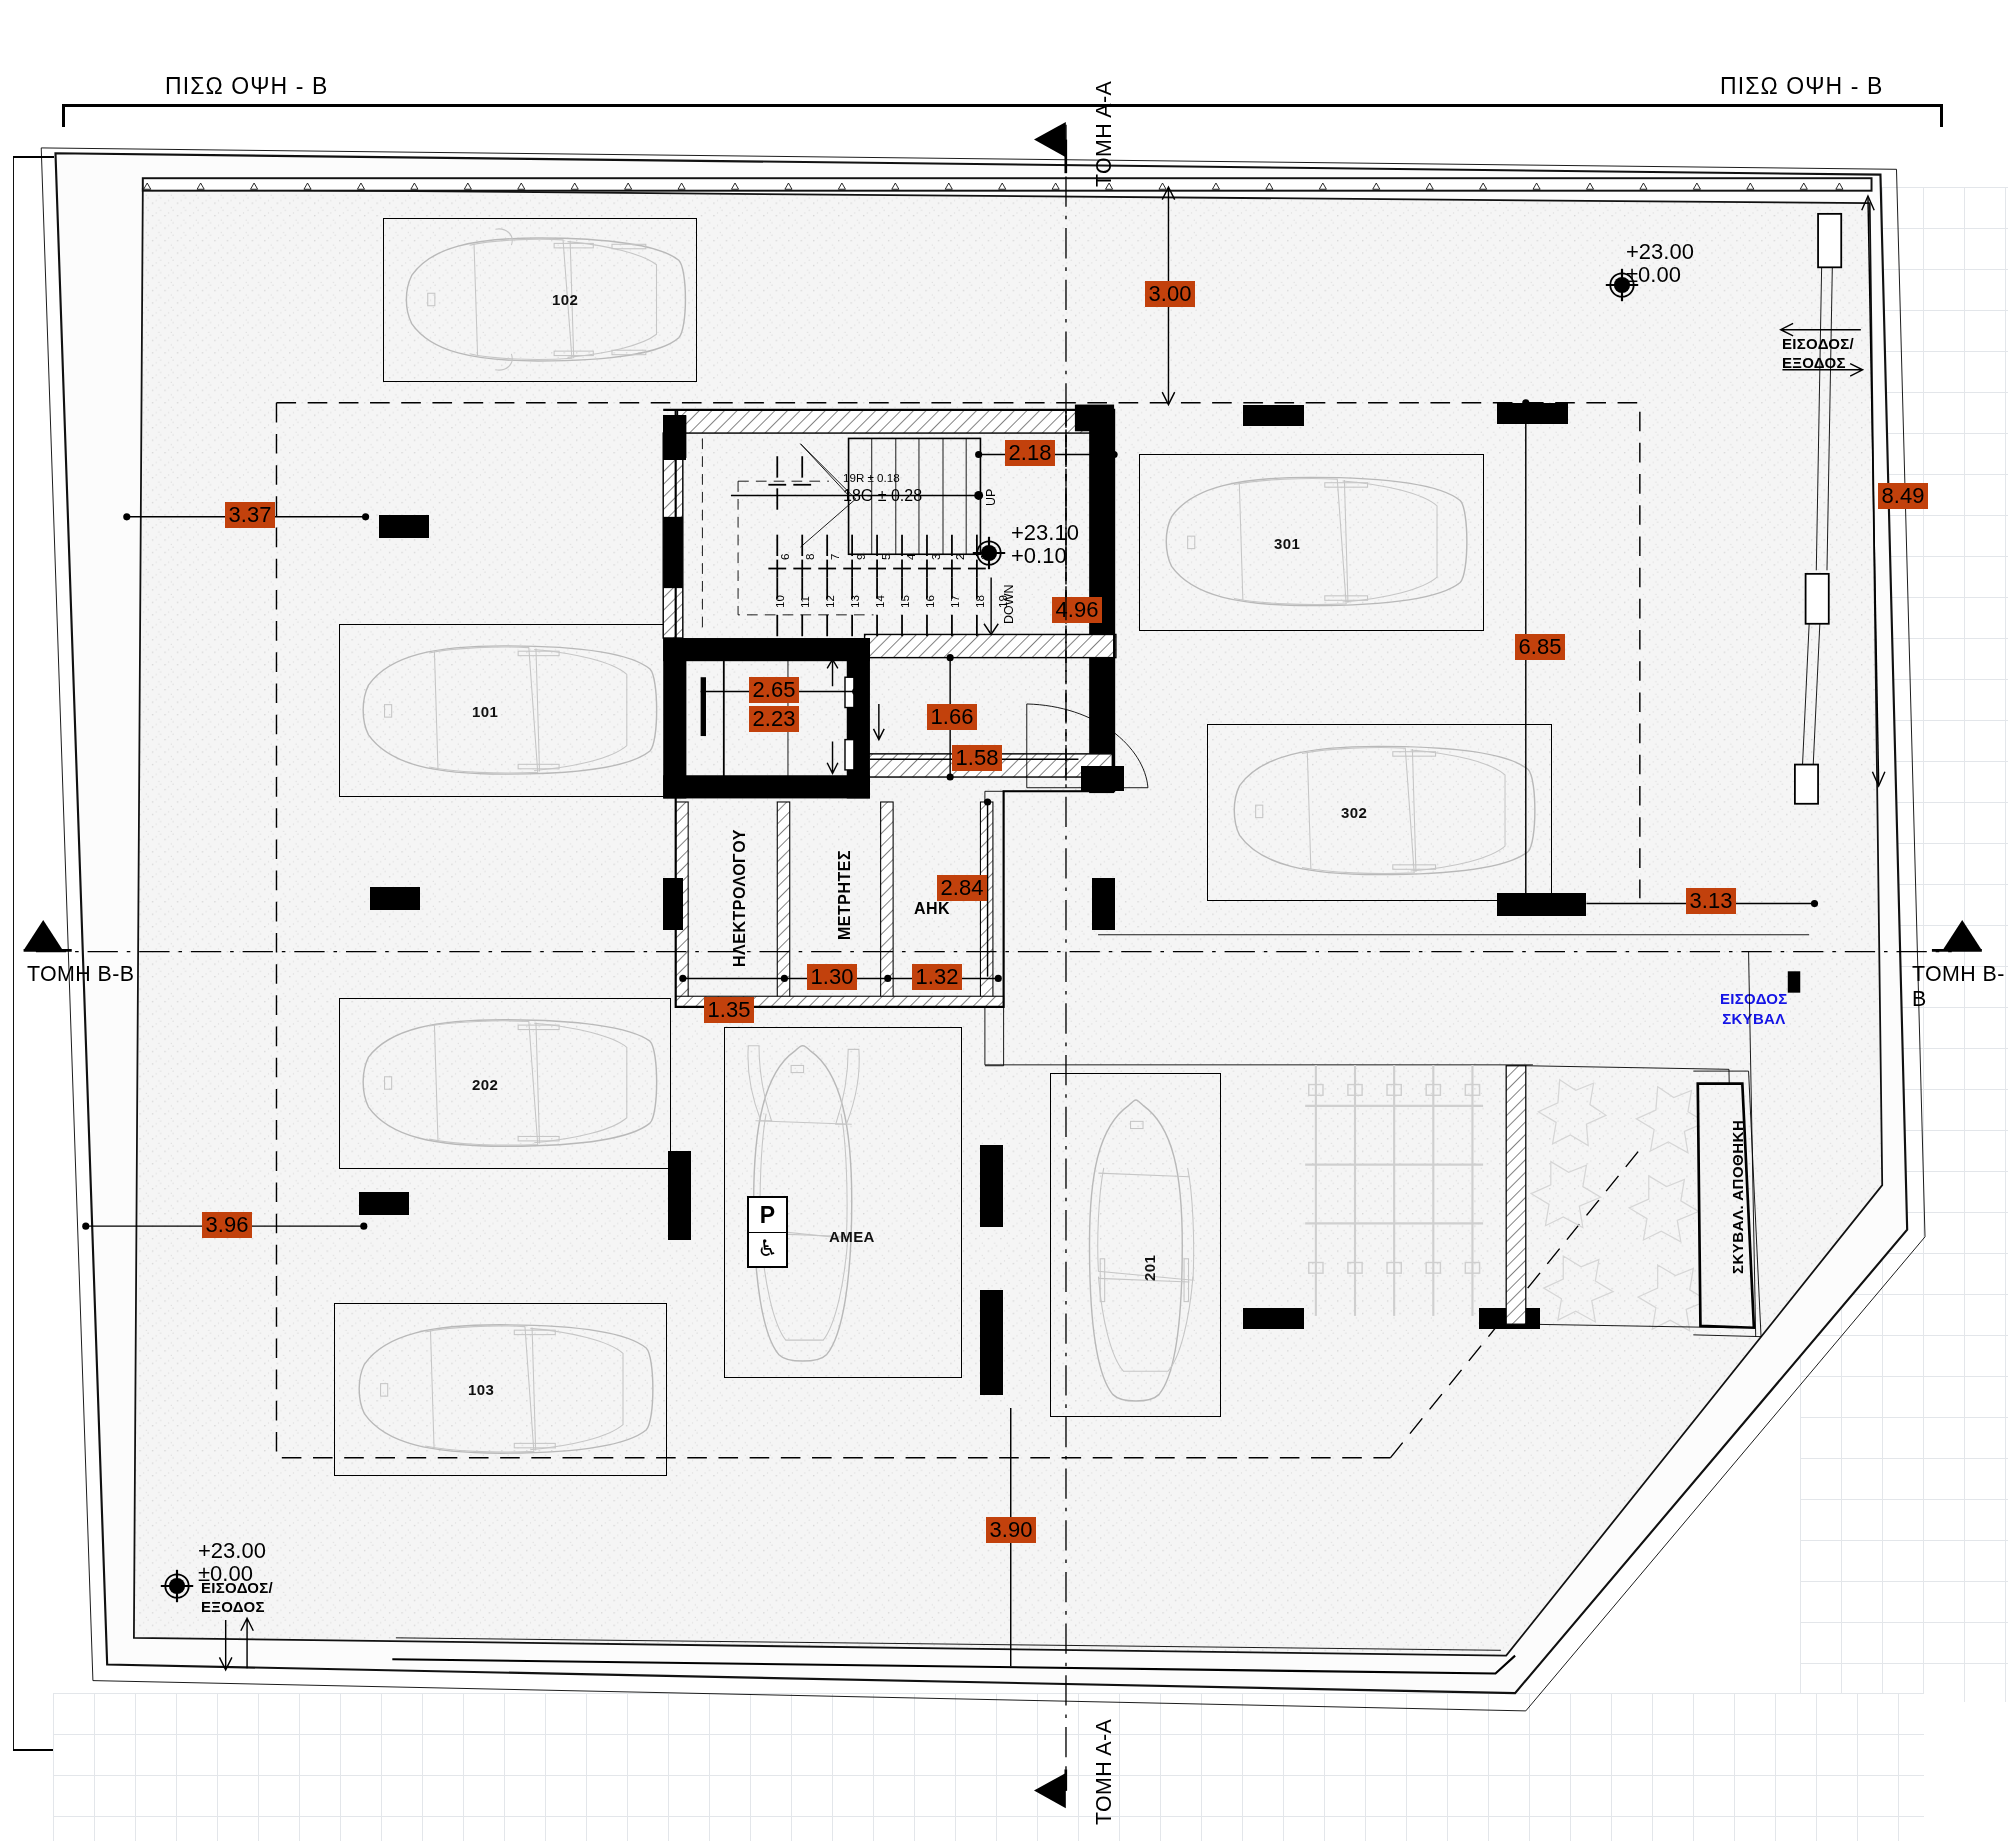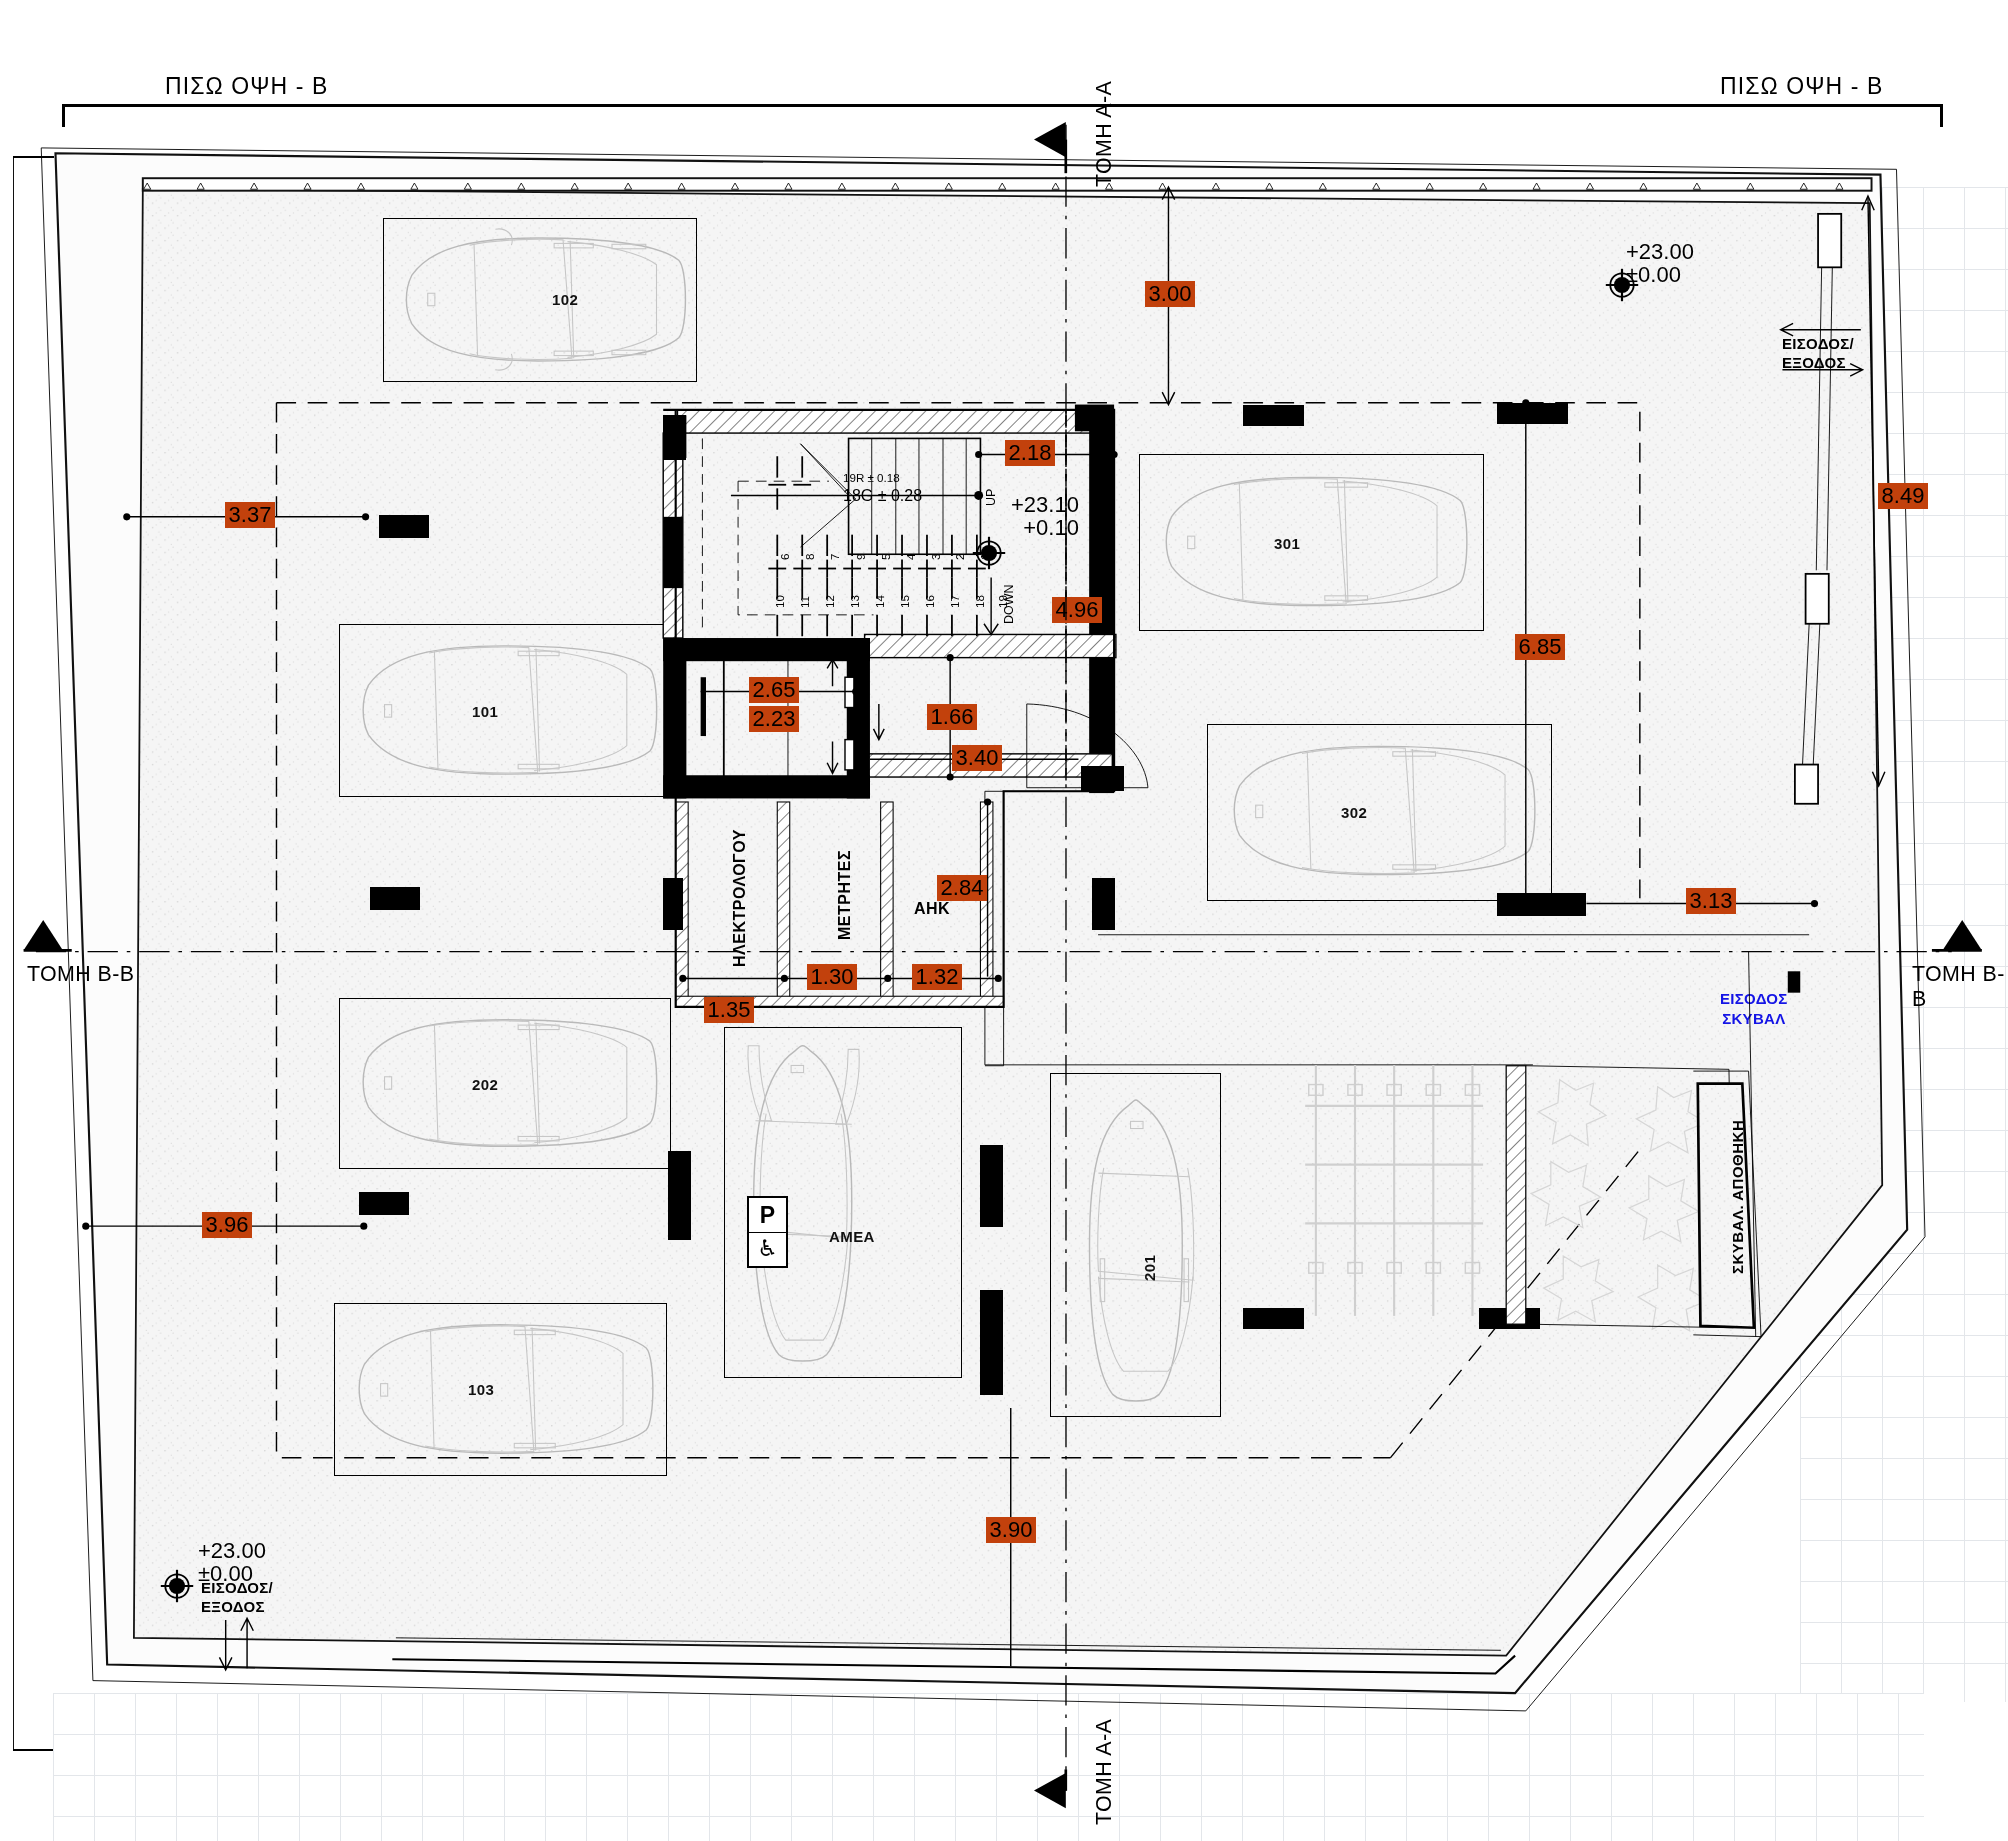--- a/index.html
+++ b/index.html
@@ -559,21 +559,21 @@
     <path class="dimline" d="M253,1818 L253,1872 M246,1860 L253,1874 L260,1860"></path>
     <path class="dimline" d="M277,1818 L277,1872 M270,1830 L277,1816 L284,1830"></path>
   </svg>
 
   <div class="dimtxt" style="left:1145px;top:281px;">3.00</div>
   <div class="dimtxt" style="left:1005px;top:440px;">2.18</div>
   <div class="dimtxt" style="left:1052px;top:597px;">4.96</div>
   <div class="dimtxt" style="left:749px;top:677px;">2.65</div>
   <div class="dimtxt" style="left:749px;top:706px;">2.23</div>
   <div class="dimtxt" style="left:927px;top:704px;">1.66</div>
-  <div class="dimtxt" style="left:952px;top:745px;">3.40</div>
+  <div class="dimtxt" style="left:952px;top:745px;">1.58</div>
   <div class="dimtxt" style="left:937px;top:875px;">2.84</div>
   <div class="dimtxt" style="left:704px;top:997px;">1.35</div>
   <div class="dimtxt" style="left:807px;top:964px;">1.30</div>
   <div class="dimtxt" style="left:912px;top:964px;">1.32</div>
   <div class="dimtxt" style="left:225px;top:502px;">3.37</div>
   <div class="dimtxt" style="left:202px;top:1212px;text-align:right;">3.96</div>
   <div class="dimtxt" style="left:1878px;top:483px;">8.49</div>
   <div class="dimtxt" style="left:1515px;top:634px;">6.85</div>
   <div class="dimtxt" style="left:1686px;top:888px;">3.13</div>
   <div class="dimtxt" style="left:986px;top:1517px;">3.90</div>
@@ -582,21 +582,21 @@
     <div>+23.00</div>
     <div>±0.00</div>
   </div>
   <svg style="left:1604px;top:267px;width:36px;height:36px;" viewBox="0 0 40 40" width="36" height="36">
     <circle cx="20" cy="20" r="9" fill="#000"></circle>
     <circle cx="20" cy="20" r="13" fill="none" stroke="#000" stroke-width="2"></circle>
     <line x1="2" y1="20" x2="38" y2="20" stroke="#000" stroke-width="2.4"></line>
     <line x1="20" y1="2" x2="20" y2="38" stroke="#000" stroke-width="2.4"></line>
   </svg>
 
-  <div class="elev" style="left:1011px;top:494px;text-align:right;">
+  <div class="elev" style="left:1011px;top:522px;">
     <div>+23.10</div>
     <div>+0.10</div>
   </div>
   <svg style="left:971px;top:535px;width:36px;height:36px;" viewBox="0 0 40 40" width="36" height="36">
     <circle cx="20" cy="20" r="9" fill="#000"></circle>
     <circle cx="20" cy="20" r="13" fill="none" stroke="#000" stroke-width="2"></circle>
     <line x1="2" y1="20" x2="38" y2="20" stroke="#000" stroke-width="2.4"></line>
     <line x1="20" y1="2" x2="20" y2="38" stroke="#000" stroke-width="2.4"></line>
   </svg>
 

